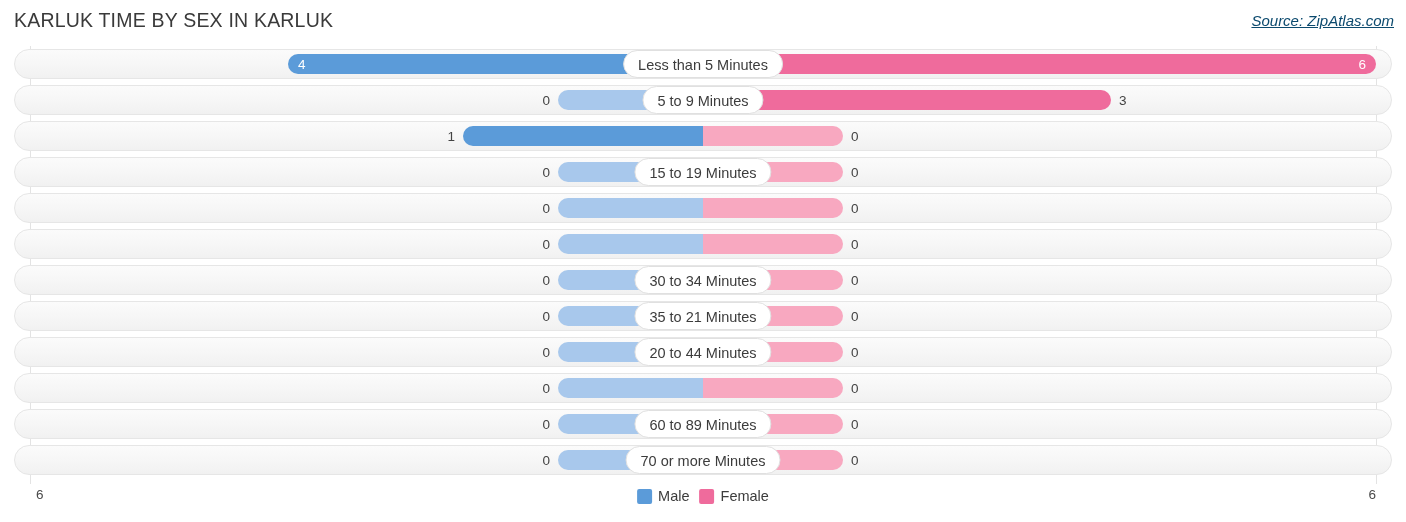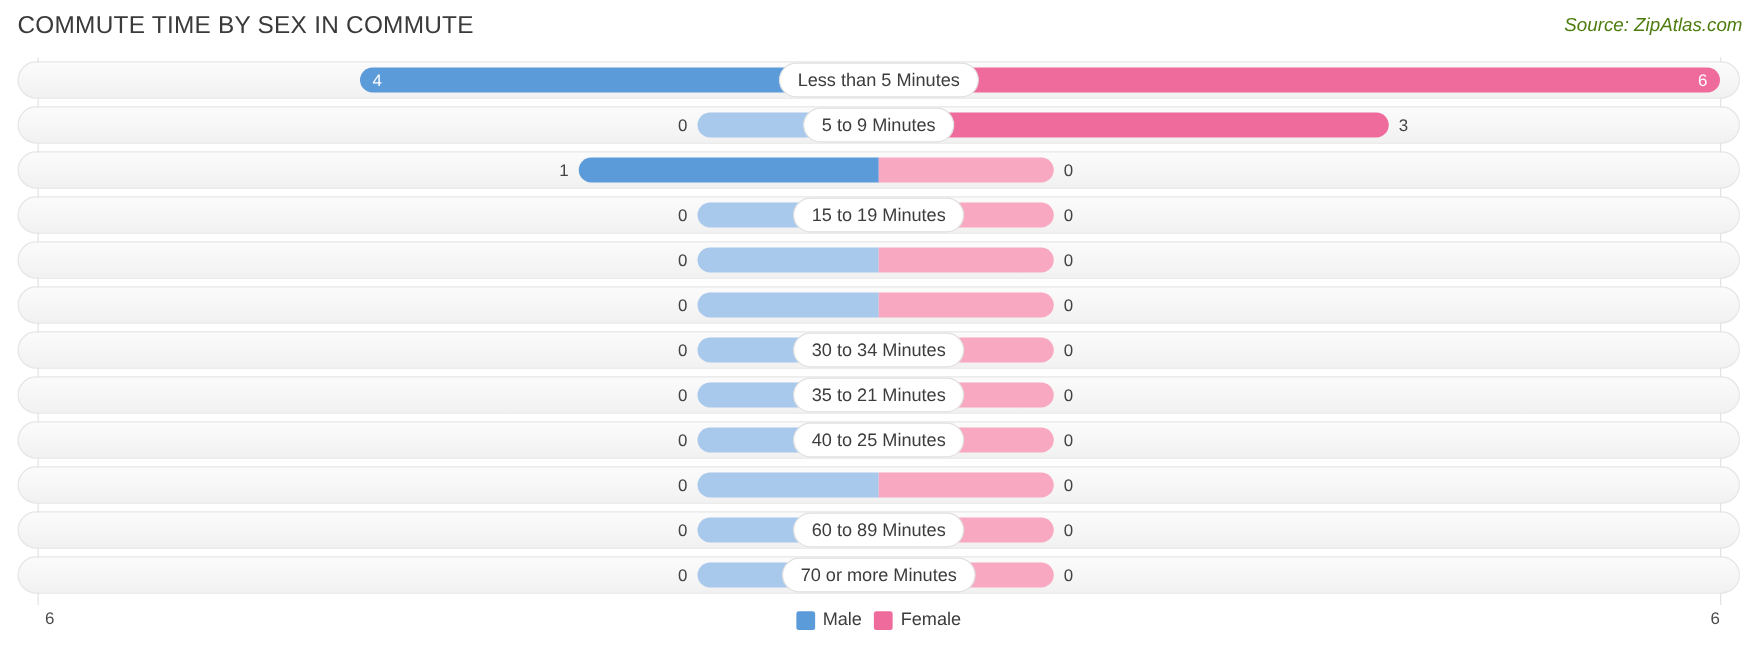--- a/index.html
+++ b/index.html
@@ -31,22 +31,23 @@
     letter-spacing: 0.2px;
     color: #3a3a3a;
     white-space: nowrap;
   }
   .source-note {
     position: absolute;
     right: 12px;
     top: 12px;
     font-size: 15px;
     font-style: italic;
-    color: #4d7c0f;
-    white-space: nowrap;
+    color: #0c4a6e;
+    white-space: nowrap;
+    text-decoration: underline;
   }
 
   
   .plot {
     position: absolute;
     left: 0;
     top: 46px;
     width: 1406px;
     height: 438px;
   }
@@ -184,21 +185,21 @@
   }
   .legend-label {
     font-size: 14.5px;
     color: #3c3c3c;
   }
 </style>
 </head>
 <body>
 
 <div class="header">
-  <div class="chart-title">COMMUTE TIME BY SEX IN COMMUTE</div>
+  <div class="chart-title">KARLUK TIME BY SEX IN KARLUK</div>
   <div class="source-note">Source: ZipAtlas.com</div>
 </div>
 
 <div class="plot">
   <div class="gridline left"></div>
   <div class="gridline right"></div>
   <div class="rows" id="rows-container">
       <div class="row">
         <div class="track"></div>
         <div class="bar male" style="width: 415px;">
@@ -261,21 +262,21 @@
         <div class="bar female zero" style="width: 140px;"></div>
         <span class="val-out" style="left: 851px;">0</span>
         <div class="cat-pill">35 to 21 Minutes</div>
       </div>
       <div class="row">
         <div class="track"></div>
         <div class="bar male zero" style="width: 145px;"></div>
         <span class="val-out" style="right: 856px;">0</span>
         <div class="bar female zero" style="width: 140px;"></div>
         <span class="val-out" style="left: 851px;">0</span>
-        <div class="cat-pill">40 to 25 Minutes</div>
+        <div class="cat-pill">20 to 44 Minutes</div>
       </div>
       <div class="row">
         <div class="track"></div>
         <div class="bar male zero" style="width: 145px;"></div>
         <span class="val-out" style="right: 856px;">0</span>
         <div class="bar female zero" style="width: 140px;"></div>
         <span class="val-out" style="left: 851px;">0</span>
       </div>
       <div class="row">
         <div class="track"></div>

